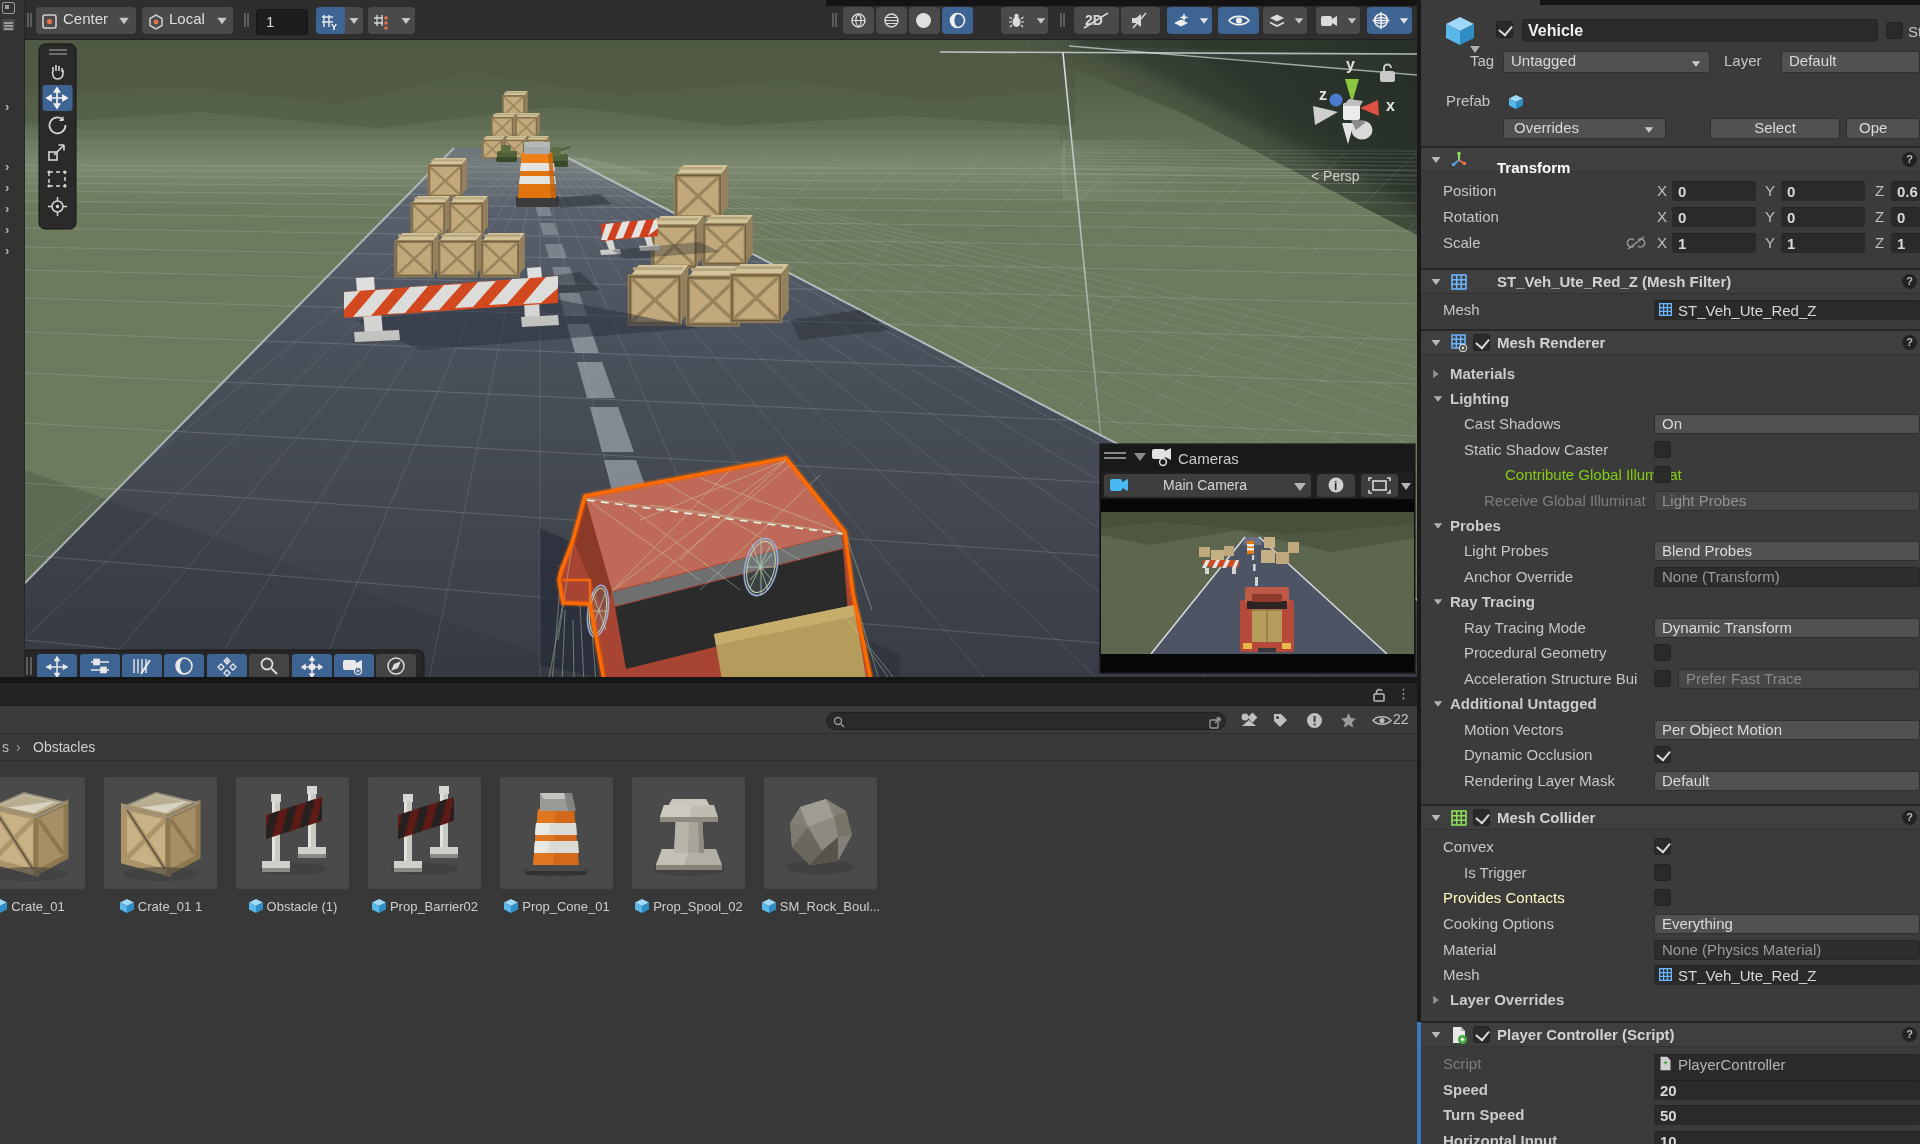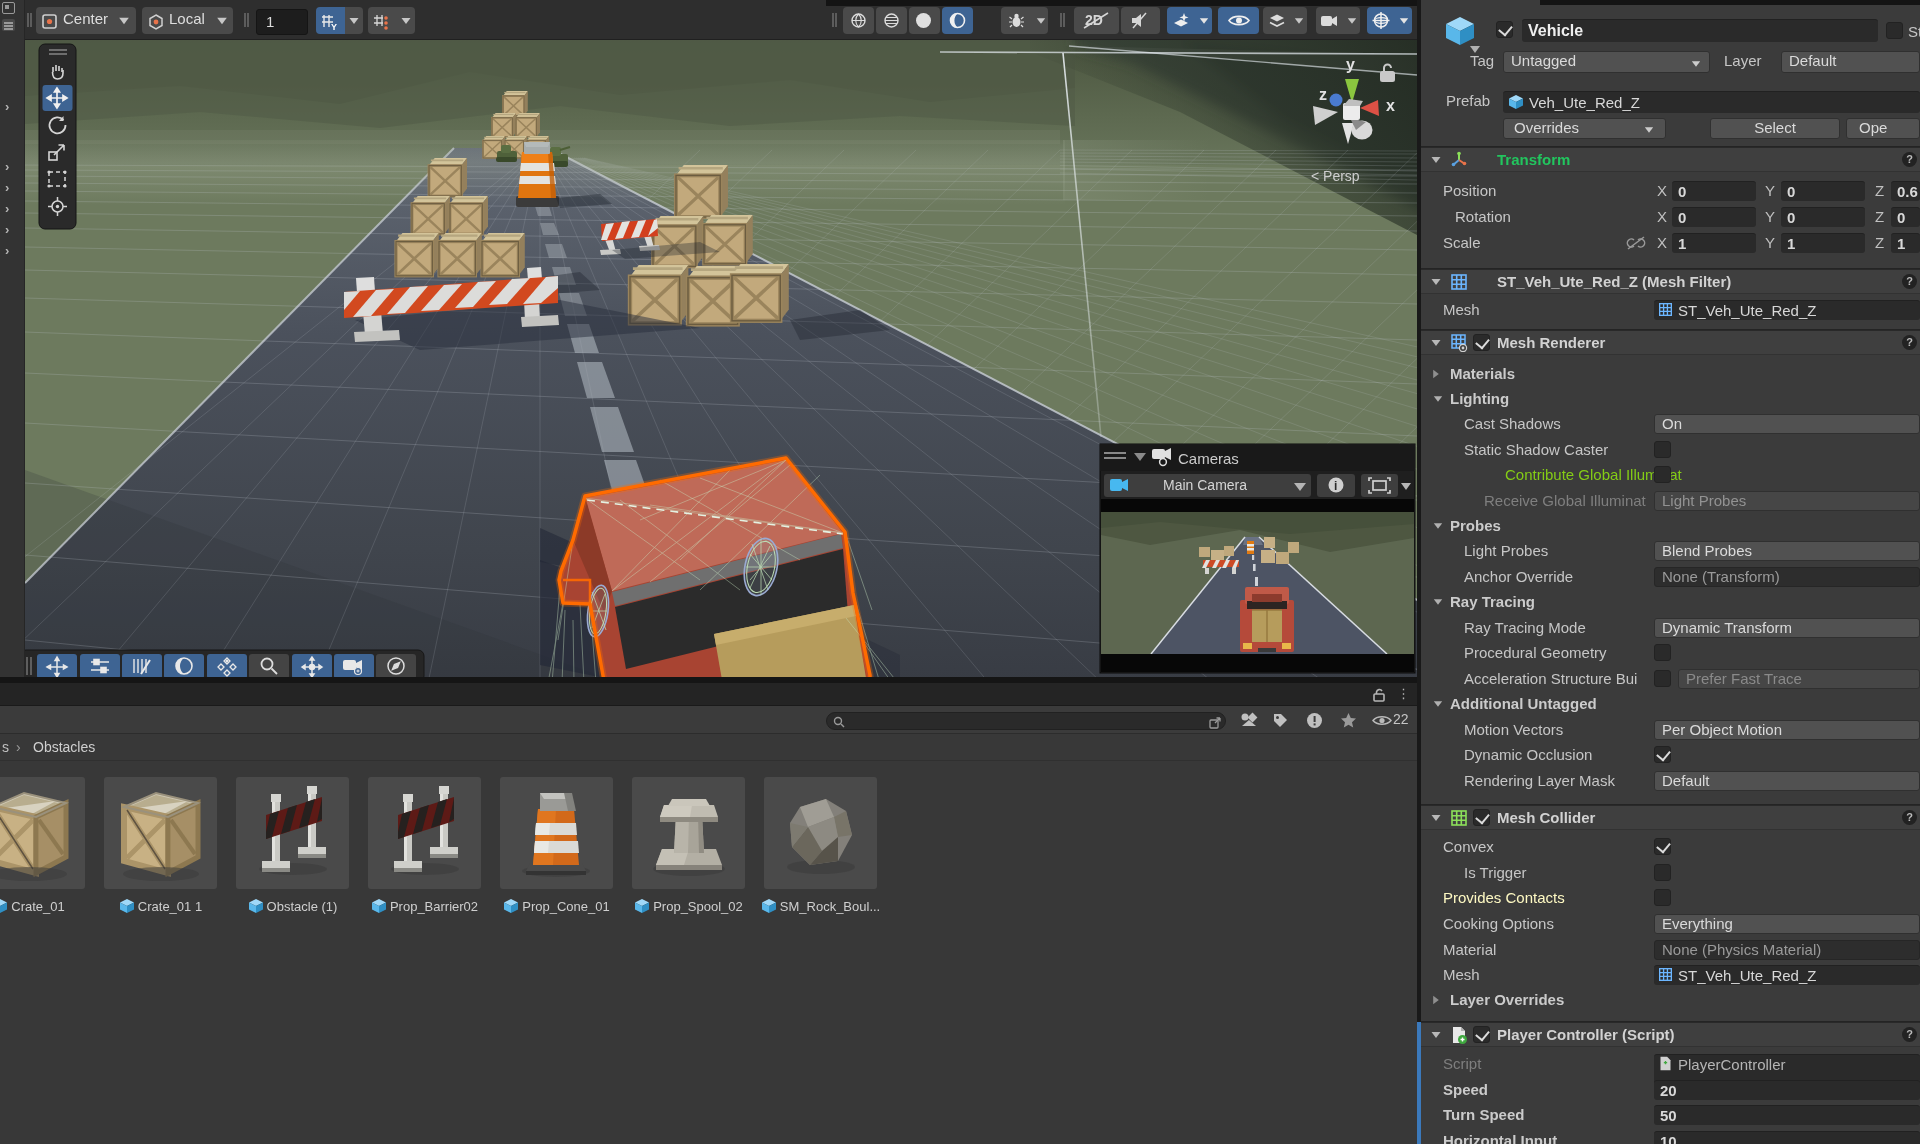--- a/index.html
+++ b/index.html
@@ -812,21 +812,20 @@
       </svg>
       <div class="cb on abs" style="left:75px;top:21px;"></div>
       <div class="fld abs" style="left:101px;top:19px;width:356px;height:23px;font-weight:bold;font-size:16px;line-height:22px;color:#eee;">Vehicle</div>
       <div class="cb abs" style="left:465px;top:22px;"></div>
       <div class="lbl abs" style="left:487px;top:22px;">St</div>
       <div class="lbl abs" style="left:49px;top:51px;">Tag</div>
       <div class="drop abs" style="left:82px;top:51px;width:207px;height:22px;">Untagged<span class="tri trid" style="position:absolute;right:7px;top:8px;transform:scale(.7);border-top-color:#ccc;"></span></div>
       <div class="lbl abs" style="left:303px;top:51px;">Layer</div>
       <div class="drop abs" style="left:360px;top:51px;width:139px;height:22px;">Default</div>
       <div class="lbl abs" style="left:25px;top:91px;">Prefab</div>
-      <div class="fld abs" style="left:82px;top:91px;width:417px;height:22px;padding-left:26px;line-height:21px;">Veh_Ute_Red_Z</div>
 <svg class="abs" style="left:87px;top:94px" width="16" height="16" viewBox="0 0 16 16">
 <path d="M8 1 L15 4.5 L8 8 L1 4.5 Z" fill="#9fd8f8"></path>
         <path d="M1 4.5 L8 8 L8 15 L1 11.5 Z" fill="#59b7ea"></path>
 <path d="M15 4.5 L8 8 L8 15 L15 11.5 Z" fill="#2f8fc4"></path>
       </svg>
       <div class="drop abs" style="left:82px;top:118px;width:163px;height:21px;padding-left:10px;">Overrides<span class="tri trid" style="position:absolute;right:10px;top:7px;transform:scale(.7);border-top-color:#ccc;"></span></div>
       <div class="drop abs" style="left:289px;top:118px;width:130px;height:21px;text-align:center;padding-left:0;">Select</div>
       <div class="drop abs" style="left:425px;top:118px;width:74px;height:21px;padding-left:12px;">Ope</div>
       <div class="abs" style="left:0;top:146px;width:499px;height:1px;background:#242424;"></div>
       <div class="hdr" style="top:147px;"></div>
@@ -834,30 +833,30 @@
       <svg class="abs" style="left:29px;top:151px" width="18" height="18" viewBox="0 0 18 18">
         <g stroke-width="2" fill="none">
           <path d="M9 9 L9 2" stroke="#8ce05a"></path>
           <path d="M9 9 L3 14" stroke="#5aa0e0"></path>
           <path d="M9 9 L15 13" stroke="#e8734a"></path>
           <circle cx="9" cy="2.5" r="1.8" fill="#8ce05a" stroke="none"></circle>
           <circle cx="3.5" cy="13.5" r="1.8" fill="#5aa0e0" stroke="none"></circle>
           <circle cx="14.5" cy="12.5" r="1.8" fill="#e8734a" stroke="none"></circle>
         </g>
       </svg>
-      <div class="lblb abs" style="left:76px;top:150px;color:#22c55e;">Transform</div>
+      <div class="lblb abs" style="left:76px;top:158px;color:#ffffff;">Transform</div>
       <div class="qm abs" style="left:481px;top:152px;">?</div>
       <div class="lbl abs" style="left:22px;top:181px;">Position</div>
       <div class="lbl abs" style="left:236px;top:181px;color:#c0c0c0;">X</div>
       <div class="fld abs" style="left:251px;top:181px;width:84px;height:20px;font-weight:bold;">0</div>
       <div class="lbl abs" style="left:344px;top:181px;color:#c0c0c0;">Y</div>
       <div class="fld abs" style="left:360px;top:181px;width:84px;height:20px;font-weight:bold;">0</div>
       <div class="lbl abs" style="left:454px;top:181px;color:#c0c0c0;">Z</div>
       <div class="fld abs" style="left:470px;top:181px;width:29px;height:20px;font-weight:bold;">0.6</div>
-      <div class="lbl abs" style="left:34px;top:207px;">Rotation</div>
+      <div class="lbl abs" style="left:22px;top:207px;">Rotation</div>
       <div class="lbl abs" style="left:236px;top:207px;color:#c0c0c0;">X</div>
       <div class="fld abs" style="left:251px;top:207px;width:84px;height:20px;font-weight:bold;">0</div>
       <div class="lbl abs" style="left:344px;top:207px;color:#c0c0c0;">Y</div>
       <div class="fld abs" style="left:360px;top:207px;width:84px;height:20px;font-weight:bold;">0</div>
       <div class="lbl abs" style="left:454px;top:207px;color:#c0c0c0;">Z</div>
       <div class="fld abs" style="left:470px;top:207px;width:29px;height:20px;font-weight:bold;">0</div>
       <div class="lbl abs" style="left:22px;top:233px;">Scale</div>
       <svg class="abs" style="left:205px;top:235px" width="20" height="16" viewBox="0 0 20 16">
 <g stroke="#9a9a9a" stroke-width="1.5" fill="none">
           <path d="M8 11 A4 4 0 1 1 8 5 M12 5 A4 4 0 1 1 12 11"></path>

